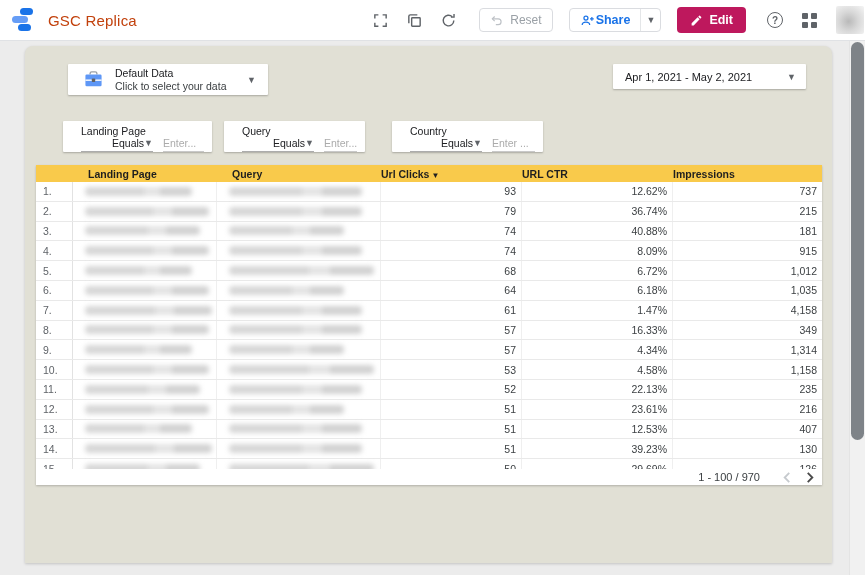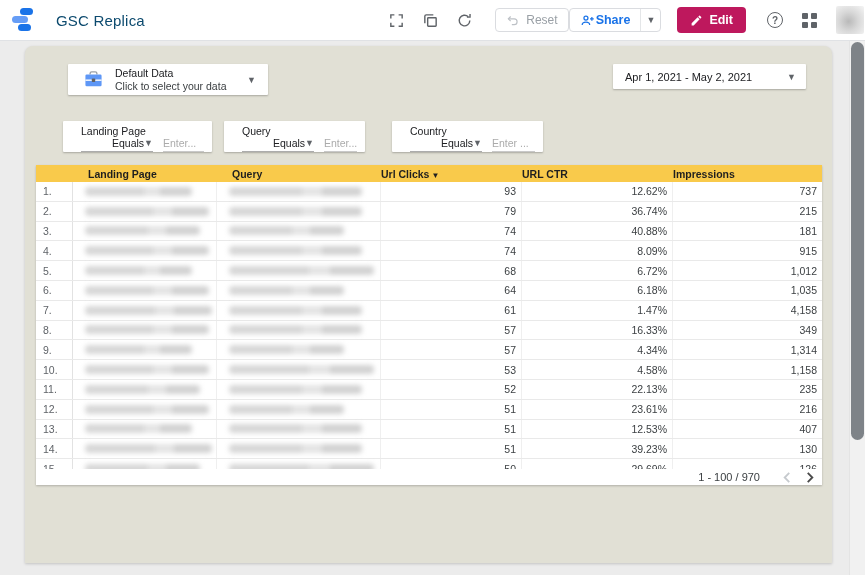--- a/index.html
+++ b/index.html
@@ -8,27 +8,27 @@
 
   
   .topbar { position:absolute; top:0; left:0; width:865px; height:41px;
             background:#fff; border-bottom:1px solid #E0E2E5;
             display:flex; align-items:center; z-index:30; }
   .logo { margin-left:10px; width:26px; height:26px; position:relative; cursor:pointer; }
   .logo .bar { position:absolute; height:7px; border-radius:4px; }
   .logo .b1 { top:1px;  left:10px; width:13px; background:#1A73E8; }
   .logo .b2 { top:9px;  left:2px;  width:16px; background:#669DF6; }
   .logo .b3 { top:17px; left:8px;  width:13px; background:#1A73E8; }
-  .app-title { margin-left:20px; font-size:15px; color:#0c4a6e; letter-spacing:.2px; }
+  .app-title { margin-left:12px; font-size:15px; color:#c2410c; letter-spacing:.2px; }
   .tb-spacer { flex:1; }
   .icon-btn { width:30px; height:30px; display:flex; align-items:center; justify-content:center;
               margin:0 2px; cursor:pointer; }
   .btn { display:flex; align-items:center; gap:6px; border:1px solid #DADCE0; border-radius:4px;
          height:24px; padding:0 10px; font-size:12px; background:#fff; cursor:pointer; }
-  .btn-reset { color:#9AA0A6; margin-left:14px; }
+  .btn-reset { color:#9AA0A6; margin-left:14px; margin-right:16px; }
   .btn-share-wrap { display:flex; border:1px solid #DADCE0; border-radius:4px; height:24px;
                     overflow:hidden; margin-right:16px; }
   .share-main { display:flex; align-items:center; gap:1px; padding:0 10px;
                 color:#1A73E8; font-size:12.5px; font-weight:bold; cursor:pointer; }
   .share-caret { width:20px; display:flex; align-items:center; justify-content:center;
                  border-left:1px solid #E4E6E8; color:#5F6368; font-size:9px; cursor:pointer; }
   .btn-edit { background:#be185d; color:#fff; border:none; height:26px; padding:0 13px;
               font-weight:bold; font-size:12.5px; margin-right:12px; }
   .help-circle { width:16px; height:16px; border:1.6px solid #5F6368; border-radius:50%;
                  color:#5F6368; font-size:10px; font-weight:bold; display:flex;

